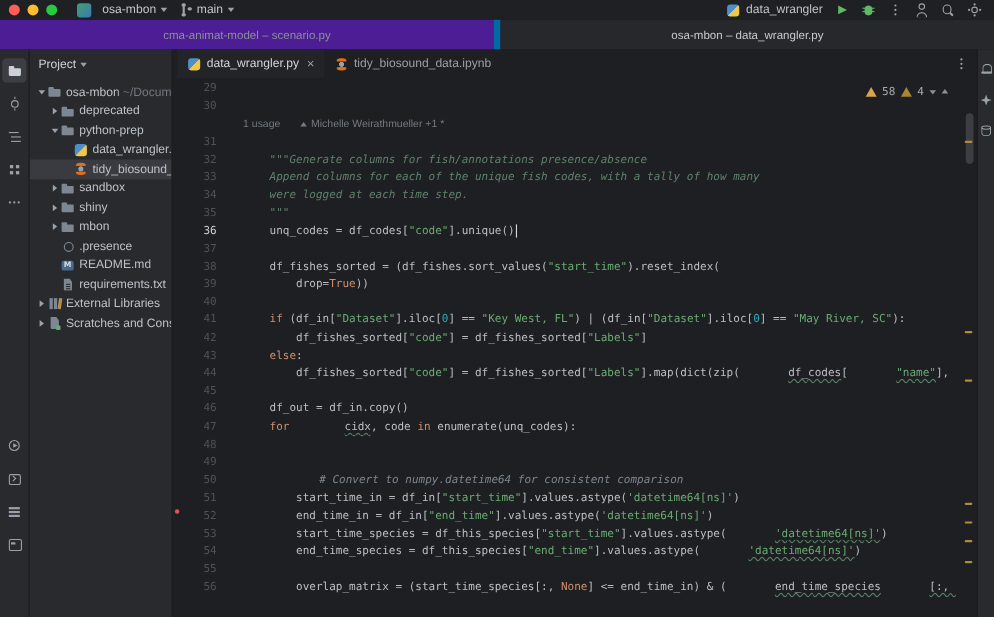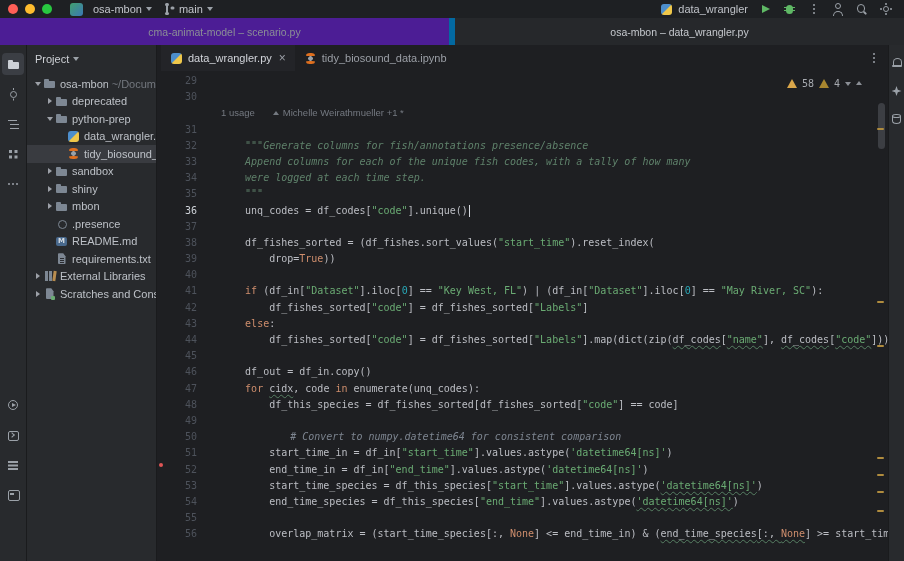--- a/index.html
+++ b/index.html
@@ -60,21 +60,21 @@
   .gut{width:40px;flex:none;text-align:right;color:#4d525b;font-size:10px;}
   .gut.cur{color:#ced2d8;}
   .ct{white-space:pre;margin-left:24px;color:#bcbec4;}
   .tk-pln{color:#bcbec4;}
   .tk-kw{color:#cf8e6d;}
   .tk-str{color:#6aab73;}
   .tk-num{color:#29a8b8;}
   .tk-doc{color:#5f826b;font-style:italic;}
   .tk-com{color:#7d8590;font-style:italic;margin-left:21px;}
   .tk-fn{color:#4fa79a;text-decoration:underline;text-decoration-color:#3f7a70;text-underline-offset:2px;}
-  .u{text-decoration:underline;text-decoration-style:wavy;text-decoration-color:#567f63;text-decoration-thickness:1px;text-underline-offset:2px;}
+  .u{text-decoration:underline;text-decoration-style:wavy;text-decoration-color:#567f63;text-decoration-thickness:1px;text-underline-offset:2px;margin-left:44px;}
   .caret{display:inline-block;width:1.5px;height:12px;background:#d7dae0;vertical-align:middle;margin-left:1px;}
   .inlay-row .ct{font-family:"Liberation Sans","DejaVu Sans",sans-serif;font-size:9.5px;color:#747981;display:flex;align-items:center;}
   .inlay-usages{margin-right:18px;}
   .inlay-arrow{width:0;height:0;border:3px solid transparent;border-bottom:4px solid #747981;margin-right:4px;margin-top:-3px;}
 
   .inspections{position:absolute;top:7px;right:26px;display:flex;align-items:center;gap:5px;font-size:10px;color:#a7aab0;}
   .iw-num{margin-left:-1px;}
   .iw-chev{width:0;height:0;border:3.5px solid transparent;}
   .iw-chev.down{border-top:4.5px solid #8b8f96;margin-top:4px;}
   .iw-chev.up{border-bottom:4.5px solid #8b8f96;margin-bottom:4px;}
@@ -402,21 +402,20 @@
             <div class="code-line">
               <span class="gut">46</span>
               <span class="ct"><span class="tk-pln">    df_out = df_in.copy()</span></span>
             </div>
             <div class="code-line">
               <span class="gut">47</span>
               <span class="ct"><span class="tk-pln">    </span><span class="tk-kw">for</span><span class="tk-pln"> </span><span class="tk-pln u">cidx</span><span class="tk-pln">, code </span><span class="tk-kw">in</span><span class="tk-pln"> enumerate(unq_codes):</span></span>
             </div>
             <div class="code-line">
               <span class="gut">48</span>
-              <span class="ct"><span class="tk-pln">        df_this_species = df_fishes_sorted[df_fishes_sorted[</span><span class="tk-str">"code"</span><span class="tk-pln">] == code]</span></span>
             </div>
             <div class="code-line">
               <span class="gut">49</span>
               <span class="ct"></span>
             </div>
             <div class="code-line">
               <span class="gut">50</span>
               <span class="ct"><span class="tk-pln">        </span><span class="tk-com"># Convert to numpy.datetime64 for consistent comparison</span></span>
             </div>
             <div class="code-line">

